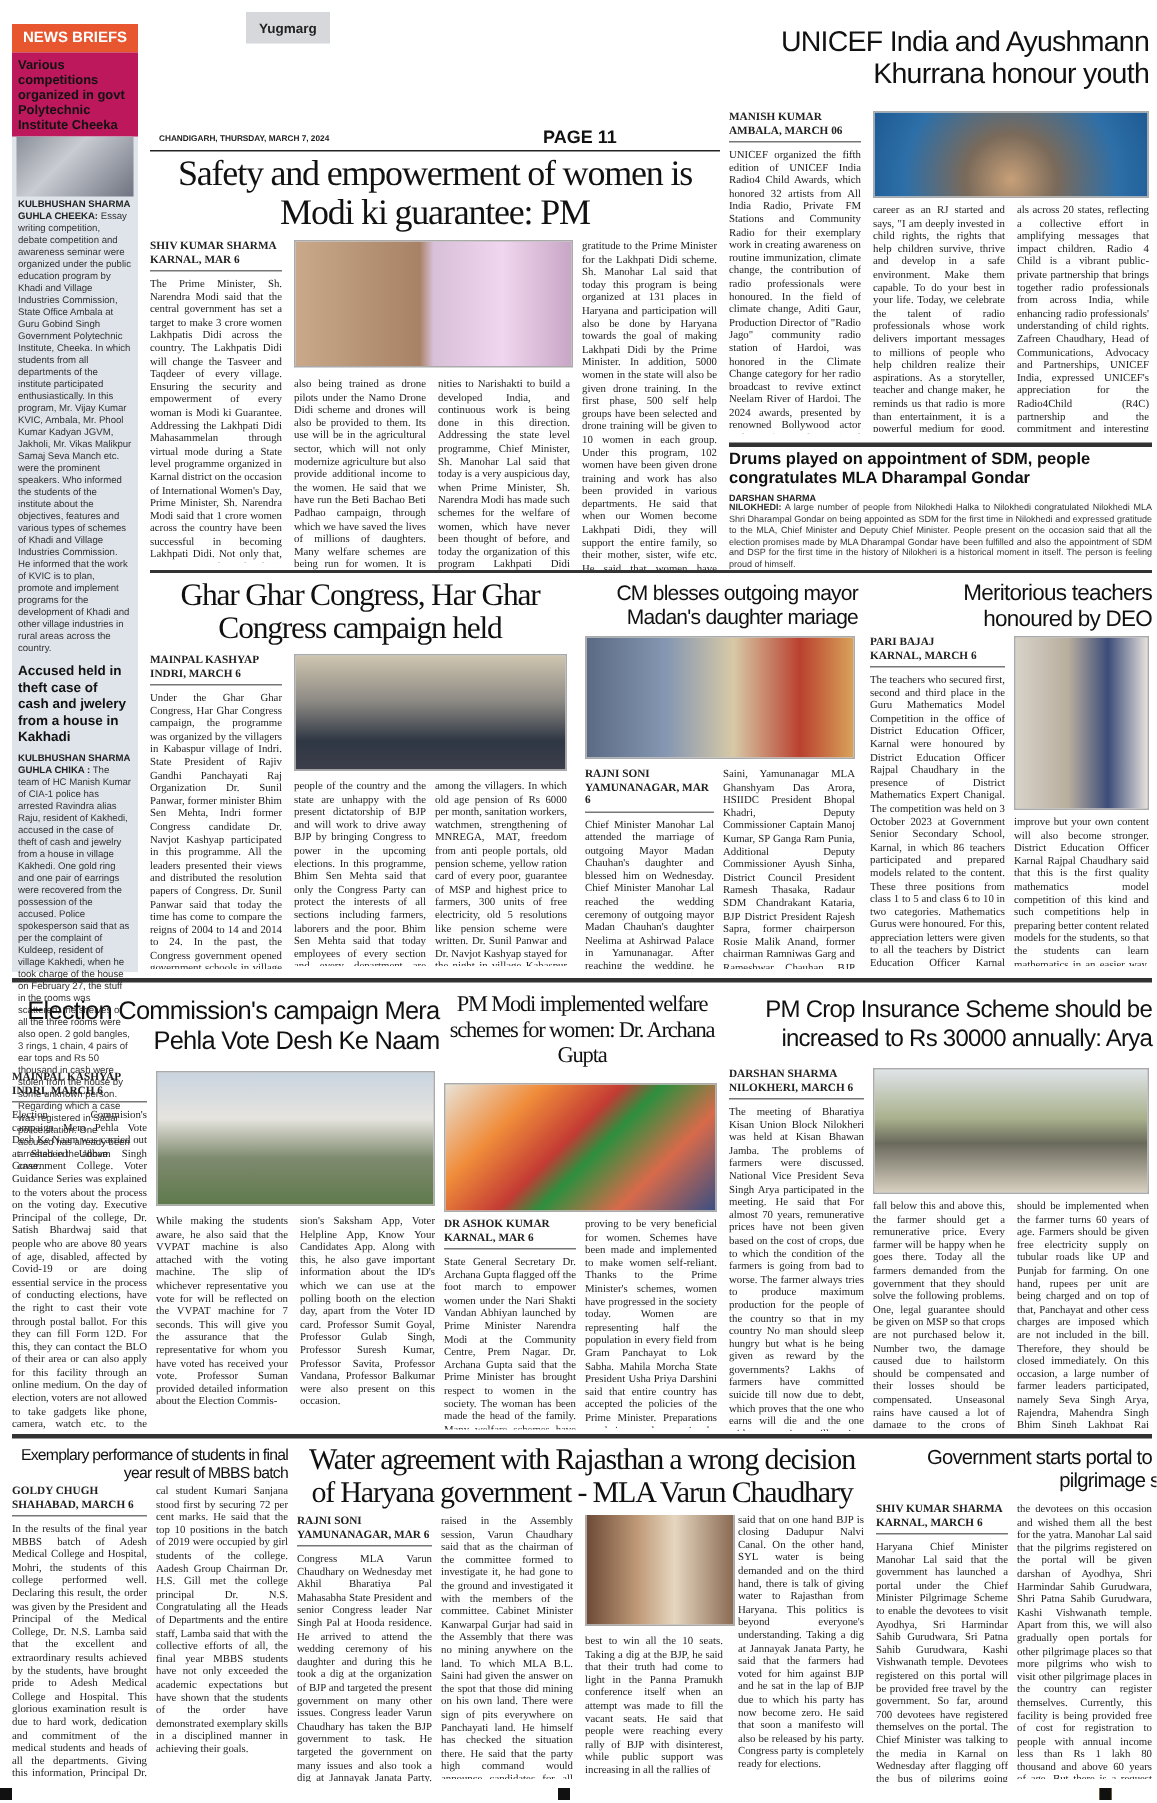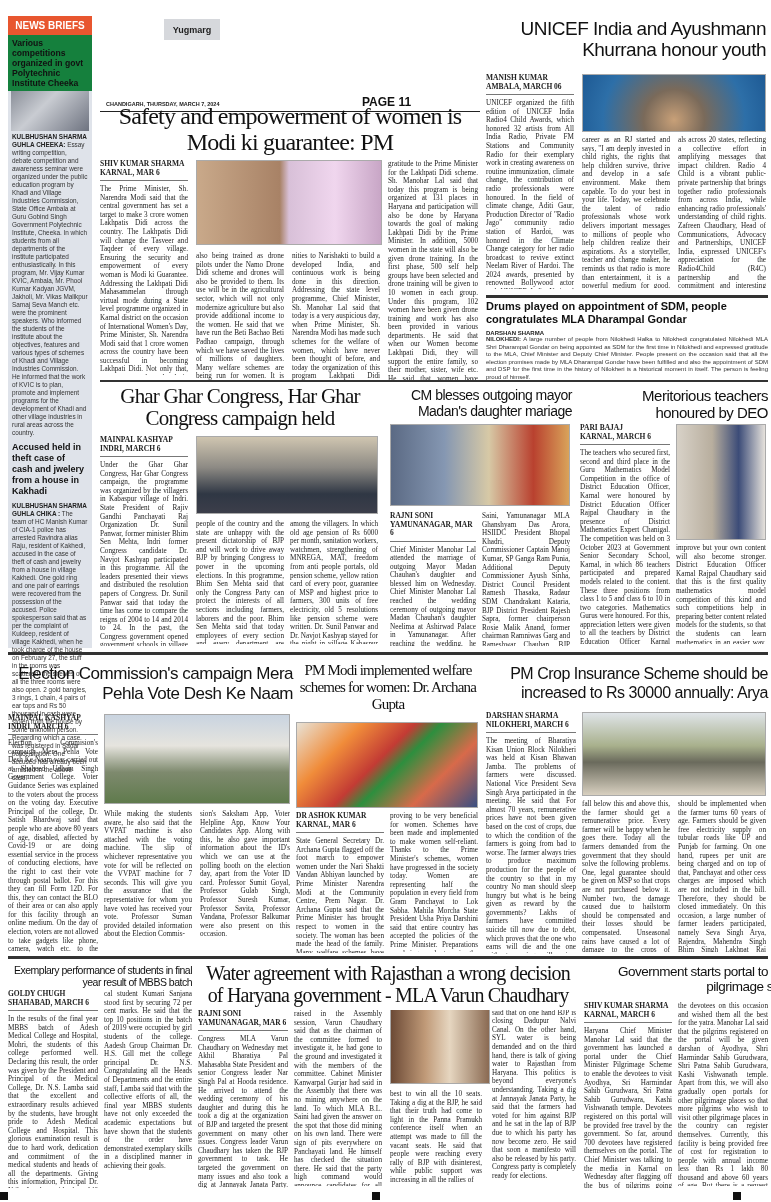--- a/index.html
+++ b/index.html
@@ -15,30 +15,30 @@
 .sidebar{position:absolute;left:8px;top:16px;width:84px;height:632px;background:#dfe3ea}
 .sidebar-head{background:#e8562f;color:#fff;font-family:"Liberation Sans",sans-serif;font-weight:bold;font-size:10px;text-align:center;padding:4px 0}
 .side-title{font-family:"Liberation Sans",sans-serif;font-weight:bold;font-size:8.6px;line-height:10px;color:#111;padding:3px 4px}
 .side-text{font-family:"Liberation Sans",sans-serif;font-size:6.4px;line-height:8px;color:#333;padding:2px 4px}
 .side-text b{color:#222}
 .crop{position:absolute;width:8px;height:8px}
 </style>
 </head>
 <body>
 
-<div class="abs" style="left:100px;top:15px;width:380px;height:98px;">
+<div class="abs" style="left:100px;top:4px;width:380px;height:98px;">
   <div class="abs sans" style="left:64px;top:4px;width:56px;height:21px;background:#d6d8dc;font-weight:bold;font-size:9px;text-align:center;line-height:22px;color:#222;">Yugmarg</div>
   <div class="abs sans" style="left:6px;top:86px;font-weight:bold;font-size:5.5px;color:#222;">CHANDIGARH, THURSDAY, MARCH 7, 2024</div>
   <div class="abs sans" style="left:262px;top:80px;font-weight:bold;font-size:12px;color:#111;">PAGE 11</div>
   <div class="abs" style="left:0;top:96px;width:380px;height:1px;background:#222;"></div>
 </div>
 
 <div class="sidebar">
   <div class="sidebar-head">NEWS BRIEFS</div>
-  <div class="side-title" style="background:#15803d">Various competitions organized in govt Polytechnic Institute Cheeka</div>
+  <div class="side-title" style="background:#be185d">Various competitions organized in govt Polytechnic Institute Cheeka</div>
   <div style="height:40px;margin:0 3px;background:linear-gradient(135deg,#8a8f99,#c9ccd2 40%,#6e7380);"></div>
   <div class="side-text">
     <b>KULBHUSHAN SHARMA GUHLA CHEEKA:</b>
     <span>Essay writing competition, debate competition and awareness seminar were organized under the public education program by Khadi and Village Industries Commission, State Office Ambala at Guru Gobind Singh Government Polytechnic Institute, Cheeka. In which students from all departments of the institute participated enthusiastically. In this program, Mr. Vijay Kumar KVIC, Ambala, Mr. Phool Kumar Kadyan JGVM, Jakholi, Mr. Vikas Malikpur Samaj Seva Manch etc. were the prominent speakers. Who informed the students of the institute about the objectives, features and various types of schemes of Khadi and Village Industries Commission. He informed that the work of KVIC is to plan, promote and implement programs for the development of Khadi and other village industries in rural areas across the country.</span>
   </div>
   <div class="side-title" style="font-size:9px;line-height:11px">Accused held in theft case of cash and jwelery from a house in Kakhadi</div>
   <div class="side-text">
     <b>KULBHUSHAN SHARMA GUHLA CHIKA :</b>
     <span>The team of HC Manish Kumar of CIA-1 police has arrested Ravindra alias Raju, resident of Kakhedi, accused in the case of theft of cash and jewelry from a house in village Kakhedi. One gold ring and one pair of earrings were recovered from the possession of the accused. Police spokesperson said that as per the complaint of Kuldeep, resident of village Kakhedi, when he took charge of the house on February 27, the stuff in the rooms was scattered, the shelves of all the three rooms were also open. 2 gold bangles, 3 rings, 1 chain, 4 pairs of ear tops and Rs 50 thousand in cash were stolen from the house by some unknown person. Regarding which a case was registered in Sadar police station. One accused has already been arrested in the above case.</span>
   </div>

